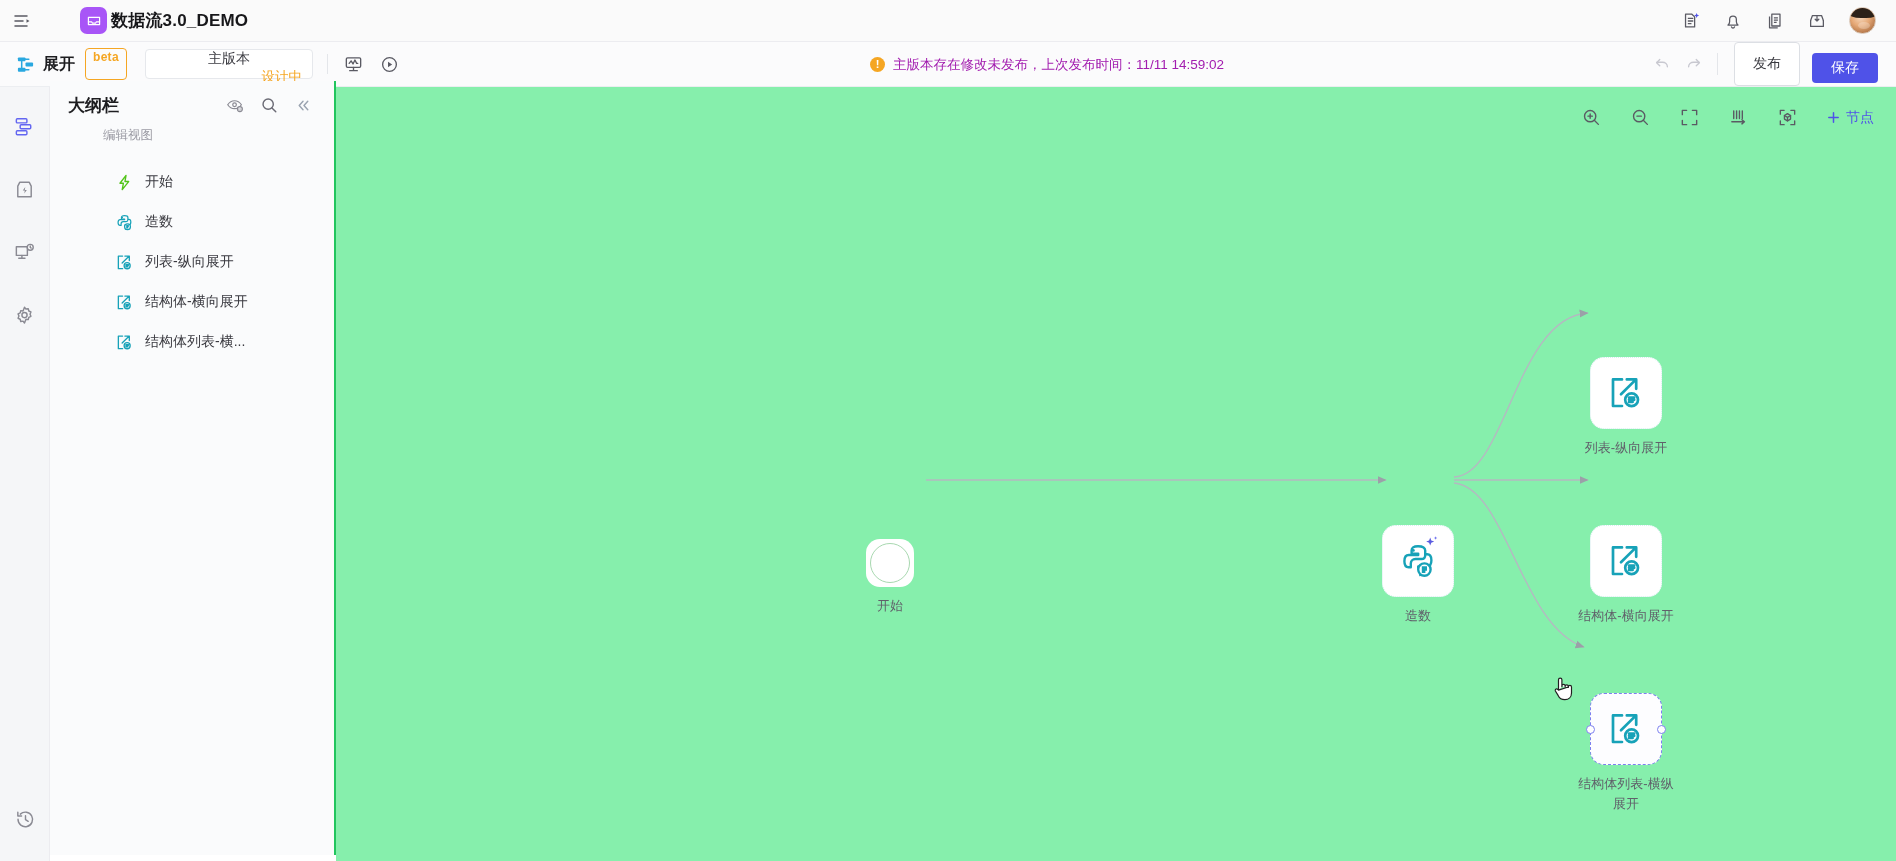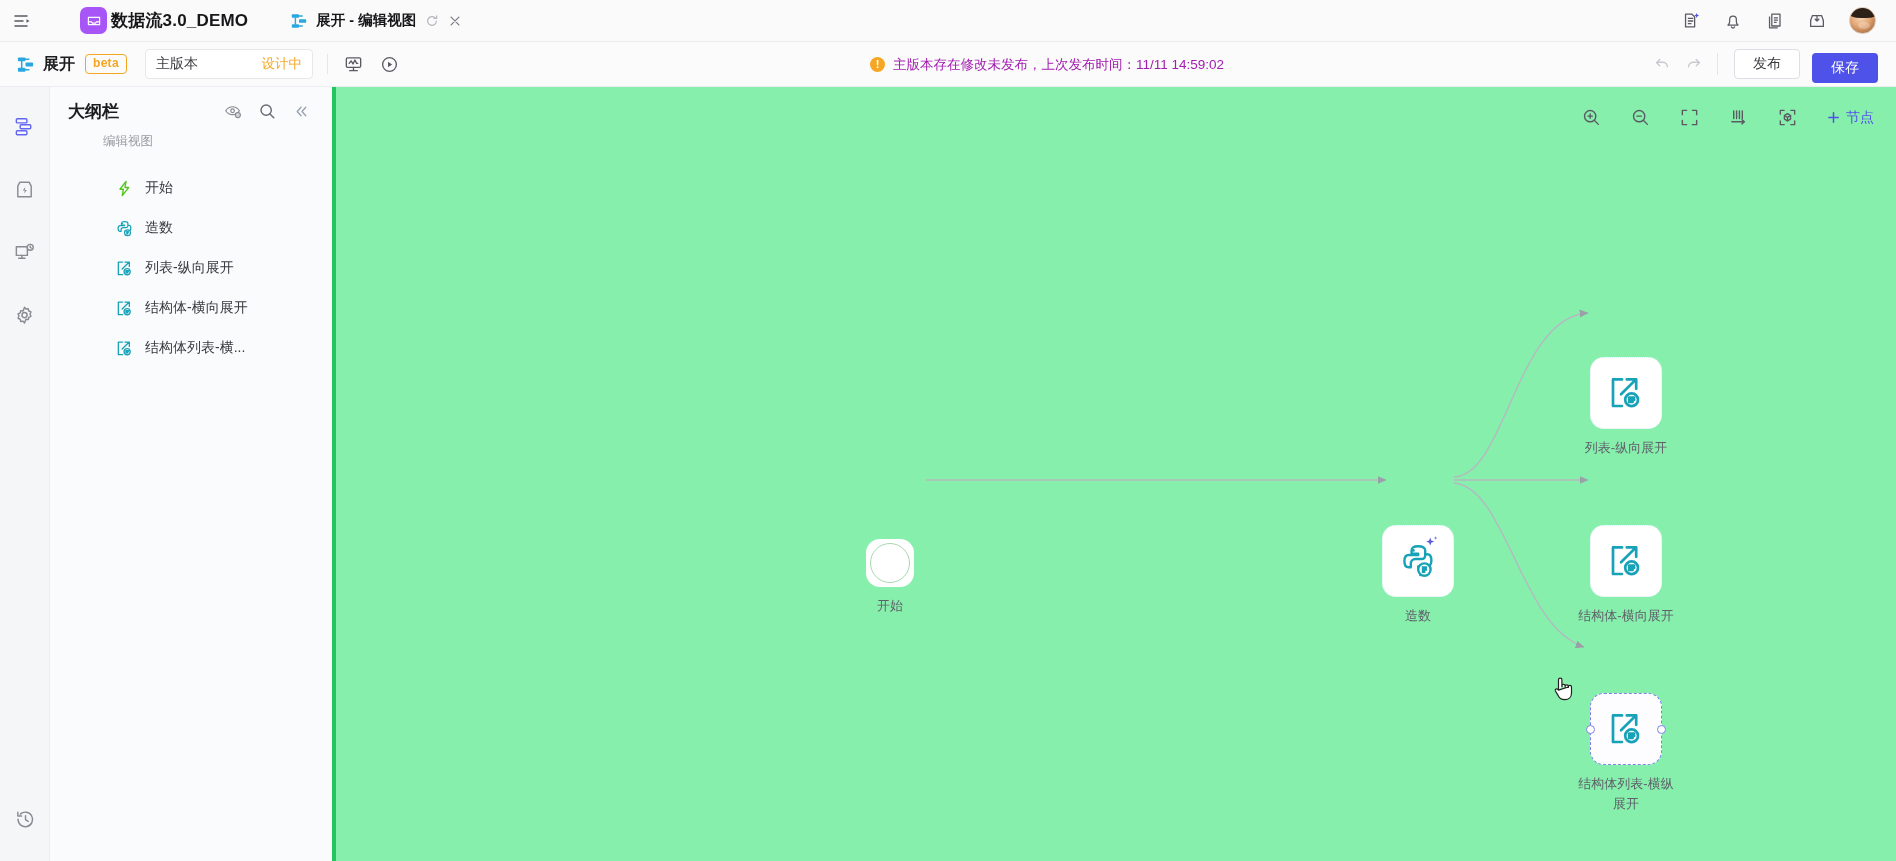--- a/index.html
+++ b/index.html
@@ -67,27 +67,27 @@
   
   .subbar {
     position: absolute; left: 0; top: 42px; width: 1896px; height: 45px;
     background: #fbfbfc; border-bottom: 1px solid #eceef1;
     display: flex; align-items: center;
   }
   .sb-logo { margin-left: 16px; width: 19px; height: 19px; flex:none; }
   .sb-name { font-size: 16px; font-weight: 700; color: #1d1d20; margin-left: 8px; white-space: nowrap;}
   .beta {
     margin-left: 10px; border: 1px solid #f5a623; color: #f5a623;
-    border-radius: 4px; font-size: 12px; padding: 1px 7px 2px; line-height: 1.25;
+    border-radius: 4px; font-size: 12px; padding: 1px 7px 14px; line-height: 1.25;
     font-weight: 600; letter-spacing: .3px;
   }
   .ver-box {
     margin-left: 18px; width: 168px; height: 30px; border: 1px solid #e6e8ec;
     border-radius: 4px; background:#fff; display:flex; align-items:center;
-    padding: 0 10px; cursor: pointer;
+    padding: 0 10px; cursor: pointer; flex-direction: column;
   }
   .ver-name { font-size: 14px; color: #3a3a40; }
   .ver-status { margin-left: auto; font-size: 13.5px; color: #f5a623; }
   .sb-divider { width:1px; height:20px; background:#e4e6ea; margin-left: 14px;}
   .sb-ico-btn { margin-left: 15px; width: 21px; height: 21px; cursor: pointer; }
 
   .notice {
     position: absolute; left: 870px; top: 0; height: 45px;
     display:flex; align-items:center; gap: 8px;
   }
@@ -96,21 +96,21 @@
     width: 15px; height: 15px; border-radius:50%; background:#f5a623;
     color:#fff; font-size:11px; font-weight:700; display:flex;
     align-items:center; justify-content:center; flex:none; line-height:1;
   }
 
   .sb-right { margin-left:auto; display:flex; align-items:center; padding-right: 18px; gap: 0;}
   .undo-redo { display:flex; align-items:center; gap: 14px; margin-right: 14px;}
   .ur-ico { width: 18px; height: 18px; cursor: pointer;}
   .vsep { width:1px; height:22px; background:#e4e6ea; margin-right: 16px;}
   .btn-ghost {
-    height: 30px; min-width: 66px; padding: 0 16px;
+    height: 44px; min-width: 66px; padding: 0 16px;
     border: 1px solid #dcdfe4; border-radius: 4px; background: #fff;
     font-size: 14px; color: #3a3a40; cursor: pointer;
     display:flex; align-items:center; justify-content:center;
     font-family: "Liberation Sans", sans-serif;
   }
   .btn-primary {
     height: 30px; min-width: 66px; padding: 0 16px; margin-left: 12px;
     border: none; border-radius: 4px; background: #4f52e8;
     font-size: 14px; color: #fff; cursor: pointer;
     display:flex; align-items:center; justify-content:center;
@@ -123,22 +123,22 @@
     position: absolute; left: 0; top: 87px; width: 50px; height: 774px;
     background: #f5f6f8; border-right: 1px solid #ececf0;
     display: flex; flex-direction: column; align-items: center;
     padding-top: 28px; gap: 40px;
   }
   .rail-ico { width: 23px; height: 23px; cursor: pointer; display:block;}
   .rail-bottom { position: absolute; left: 0; bottom: 30px; width: 50px; display:flex; justify-content:center;}
 
   
   .panel {
-    position: absolute; left: 50px; top: 87px; width: 286px; height: 774px;
-    background: #fafbfc; border-right: 4px solid #22c55e;
+    position: absolute; left: 50px; top: 81px; width: 286px; height: 774px;
+    background: #fafbfc; border-right: 2px solid #22c55e;
   }
   .panel-head {
     height: 48px; display: flex; align-items: center; padding: 0 22px 0 18px;
   }
   .panel-title { font-size: 17px; font-weight: 700; color: #1d1d20;}
   .panel-acts { margin-left: auto; display:flex; align-items:center; gap: 16px;}
   .panel-ico { width: 18px; height: 18px; cursor:pointer; display:block;}
   .panel-sub { font-size: 12.5px; color: #9a9aa3; padding: 0 0 0 53px; margin-top: -2px;}
   .node-list { margin-top: 18px; }
   .node-item {
@@ -200,42 +200,20 @@
   </div>
 
   <div class="app-badge">
     <svg width="16" height="16" viewBox="0 0 20 20" fill="none" stroke="#ffffff" stroke-width="1.5" stroke-linejoin="round" stroke-linecap="round">
       <path d="M3 5.5h14v9H3z"></path>
       <path d="M3 11h4l1 1.6h4L13 11h4"></path>
     </svg>
   </div>
   <div class="app-title">数据流3.0_DEMO</div>
 
-  <div class="tab-group">
-    <span class="tab-icon">
-      <svg width="18" height="18" viewBox="0 0 20 20" fill="none" stroke="#29a8e0" stroke-width="1.6" stroke-linecap="round">
-        <rect x="2" y="2.5" width="8" height="4" rx="1" fill="#29a8e0" stroke="none"></rect>
-        <rect x="10" y="8" width="8" height="4" rx="1" fill="#29a8e0" stroke="none"></rect>
-        <rect x="2" y="13.5" width="8" height="4" rx="1" fill="#29a8e0" stroke="none"></rect>
-        <path d="M10 4.5h3.5M6 6.5v7M10 15.5h3.5"></path>
-      </svg>
-    </span>
-    <span class="tab-label">展开 - 编辑视图</span>
-    <span class="tab-spin">
-      <svg width="14" height="14" viewBox="0 0 16 16" fill="none" stroke="#b8b8c0" stroke-width="1.4" stroke-linecap="round">
-        <path d="M13 8a5 5 0 1 1-1.6-3.7"></path>
-        <path d="M13.3 2.2v2.9h-2.9"></path>
-      </svg>
-    </span>
-    <span class="tab-close">
-      <svg width="14" height="14" viewBox="0 0 16 16" fill="none" stroke="#7a7a84" stroke-width="1.4" stroke-linecap="round">
-        <path d="M3.5 3.5l9 9M12.5 3.5l-9 9"></path>
-      </svg>
-    </span>
-  </div>
 
   <div class="tb-right">
     <span class="tb-ico">
       <svg width="20" height="20" viewBox="0 0 22 22" fill="none" stroke="#5a5a63" stroke-width="1.4" stroke-linejoin="round">
         <path d="M5 3.5h7l3 3v11H5z"></path>
         <path d="M7.5 8h6M7.5 11h6M7.5 14h4"></path>
         <path d="M17.2 2.2l.8 2 2 .8-2 .8-.8 2-.8-2-2-.8 2-.8z" fill="#4f52e8" stroke="none"></path>
       </svg>
     </span>
     <span class="tb-ico">

